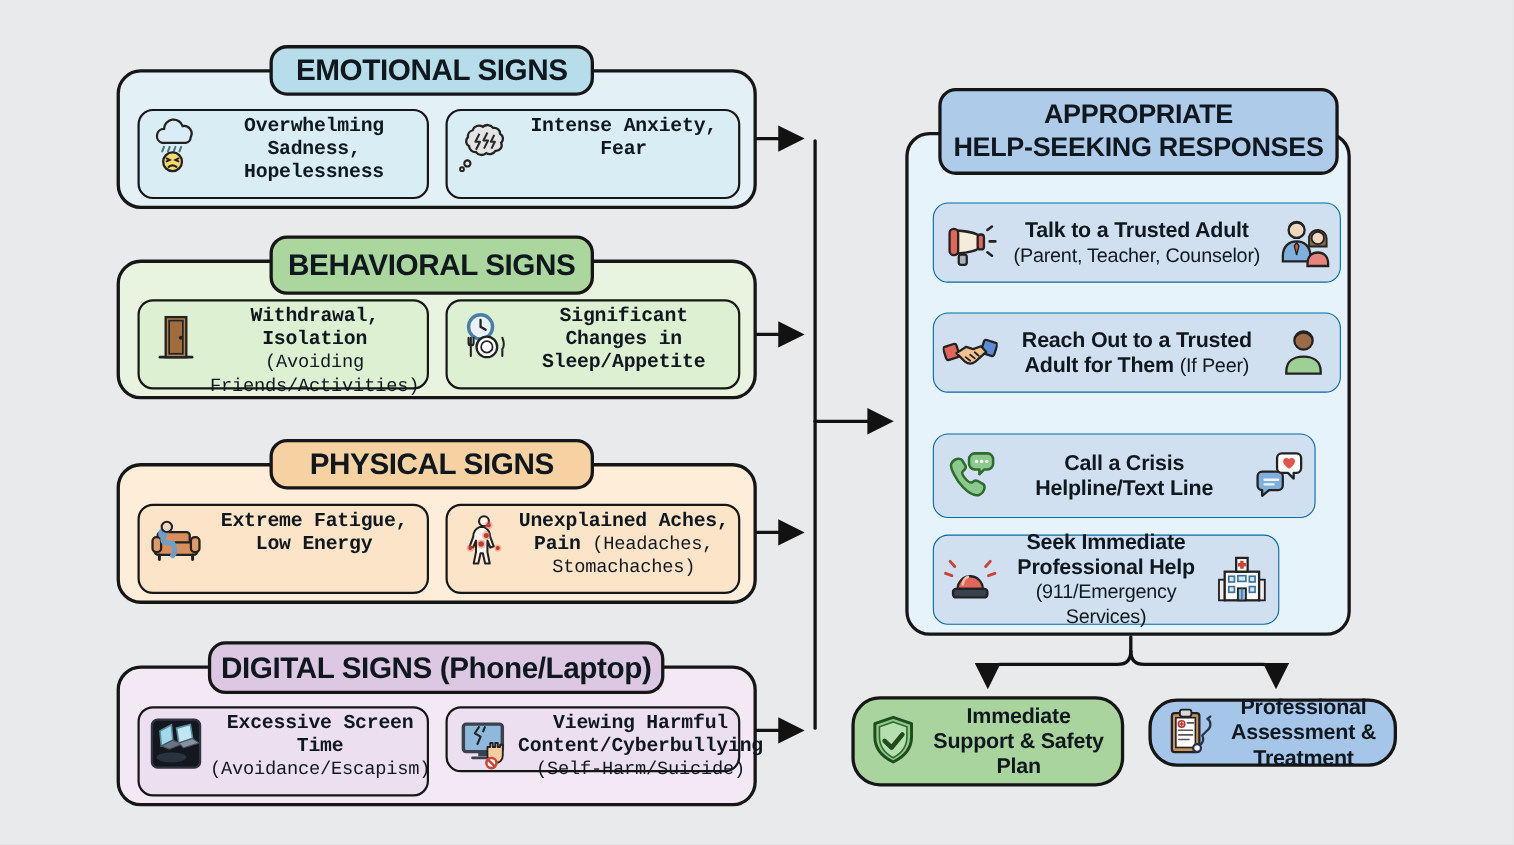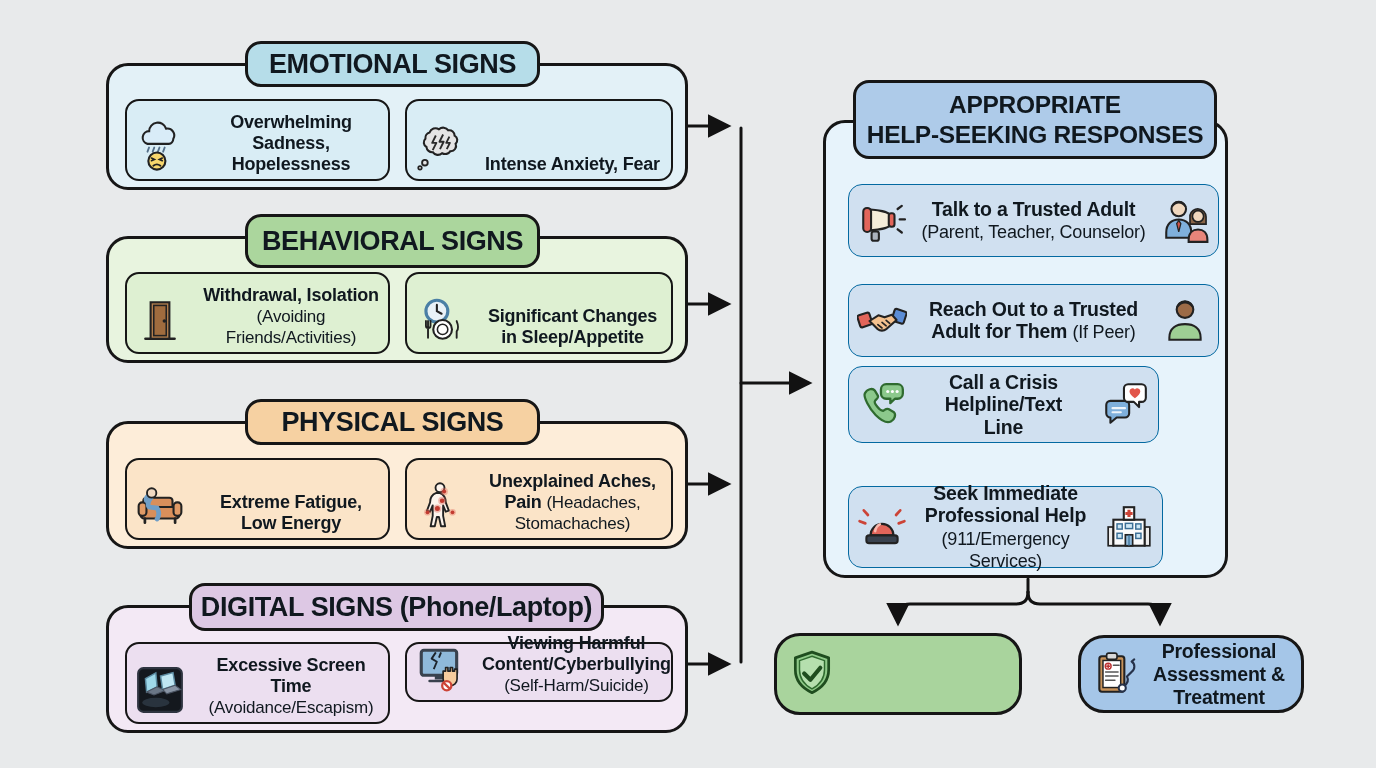--- a/index.html
+++ b/index.html
@@ -4,21 +4,21 @@
 <style>
   html,body{margin:0;padding:0;background:#d8dadb;}
   .stage{position:relative;width:1376px;height:768px;background:#e8eaeb;overflow:hidden;
          font-family:"Liberation Sans",sans-serif;color:#10181f;padding-left:42px;}
   .connectors{position:absolute;left:0;top:0;}
   .sec{position:absolute;border:3px solid #161616;border-radius:22px;box-sizing:border-box;}
   .hdr{position:absolute;border:3px solid #161616;border-radius:16px;box-sizing:border-box;
        display:flex;align-items:center;justify-content:center;font-weight:bold;font-size:27px;
        letter-spacing:-0.4px;white-space:nowrap;z-index:3;}
   .card{position:absolute;border:2.5px solid #161616;border-radius:14px;box-sizing:border-box;
-        display:flex;align-items:flex-end;gap:17px;padding:4px 8px;z-index:2;}
+        display:flex;align-items:flex-start;gap:6px;padding:4px 8px;z-index:2;font-family:Liberation Mono, monospace;}
   .card .txt{flex:1;text-align:center;font-size:18px;line-height:1.16;letter-spacing:-0.2px;}
   .b{font-weight:bold;}
   .n{font-weight:normal;font-size:17px;}
   .icon{flex:0 0 50px;width:50px;height:56px;display:flex;align-items:center;justify-content:center;}
   .icon svg{width:52px;height:52px;}
   .step{position:absolute;border:1px solid #0369a1;border-radius:14px;box-sizing:border-box;
         background:#d0e0f0;display:flex;align-items:center;gap:4px;padding:4px 8px;z-index:2;}
   .step .txt{flex:1;text-align:center;font-size:19.5px;line-height:1.15;letter-spacing:-0.2px;}
   .step .n{font-size:18px;}
   .hdr2{position:absolute;border:3px solid #161616;border-radius:16px;box-sizing:border-box;
@@ -260,21 +260,21 @@
     </div>
     <span class="icon">
       <svg viewBox="0 0 48 48">
         <circle cx="24" cy="13" r="8" fill="#9c6b47" stroke="#222" stroke-width="2"></circle>
         <path d="M16.3 11a8 8 0 0 1 15.4 0c-2.6-3.4-5.1-4.5-7.7-4.5S18.9 7.6 16.3 11z" fill="#4e3320" stroke="#222" stroke-width="1.4"></path>
         <path d="M9 42v-2c0-9 6.5-13 15-13s15 4 15 13v2z" fill="#9ecf94" stroke="#222" stroke-width="2"></path>
       </svg>
     </span>
   </div>
 
-  <div class="step" style="left:848px;top:366px;width:311px;height:77px;gap:24px;">
+  <div class="step" style="left:848px;top:394px;width:348px;height:77px;gap:24px;">
     <span class="icon">
       <svg viewBox="0 0 48 48">
         <path d="M7.5 13c2-4.5 7.5-5.5 9.5-3l3 5c1 2-1 3.2-2.5 4.7-1 1-.5 3 2 6s4.5 4.2 6 3.7c1.6-1 2.7-2.5 4.7-1.5l5.3 3c2 2 1 7-3 9-3.3 1.6-8.6-.3-14.6-6.3S6 16.3 7.5 13z" fill="#8cc98c" stroke="#2f6b2f" stroke-width="2.2" stroke-linejoin="round"></path>
         <path d="M28 4h11a5 5 0 0 1 5 5v4a5 5 0 0 1-5 5h-2.6l-4.4 4.2V18H28a5 5 0 0 1-5-5V9a5 5 0 0 1 5-5z" fill="#8cc98c" stroke="#2f6b2f" stroke-width="2.2" stroke-linejoin="round"></path>
         <circle cx="29.5" cy="11" r="1.5" fill="#fff"></circle>
           <circle cx="34" cy="11" r="1.5" fill="#fff"></circle>
           <circle cx="38.5" cy="11" r="1.5" fill="#fff"></circle>
       </svg>
     </span>
     <div class="txt">
@@ -325,23 +325,24 @@
   </div>
 
   <div class="outcome" style="left:774px;top:633px;width:248px;height:82px;background:#a9d49d;">
     <span class="icon">
       <svg viewBox="0 0 48 48">
         <path d="M24 3l16 5.5V20c0 10.5-6.5 17.5-16 22-9.5-4.5-16-11.5-16-22V8.5z" fill="#8fca89" stroke="#1f4d1f" stroke-width="2.6" stroke-linejoin="round"></path>
         <path d="M24 7l12 4.2V20c0 8.5-5 14.6-12 18.3C17 34.6 12 28.5 12 20v-8.8z" fill="#b5dfae" stroke="#2f6b2f" stroke-width="1.4"></path>
         <path d="M16.5 23.5l6 6 9.5-11.5" fill="none" stroke="#1f4d1f" stroke-width="4" stroke-linecap="round" stroke-linejoin="round"></path>
       </svg>
     </span>
-  </div>
-
-  <div class="outcome" style="left:1044px;top:635px;width:226px;height:78px;background:#a5c6e8;margin-left:34px;">
+    <span class="txt">Immediate Support &amp; Safety Plan</span>
+  </div>
+
+  <div class="outcome" style="left:1044px;top:635px;width:226px;height:62px;background:#a5c6e8;">
     <span class="icon">
       <svg viewBox="0 0 48 48">
         <rect x="8" y="7" width="24" height="34" rx="2.5" fill="#c8935a" stroke="#222" stroke-width="2"></rect>
         <rect x="11.5" y="11" width="17" height="26" fill="#fff" stroke="#222" stroke-width="1.4"></rect>
         <rect x="15" y="4" width="10" height="6" rx="2" fill="#d9d9d9" stroke="#222" stroke-width="1.6"></rect>
         <circle cx="16.5" cy="16.5" r="2.8" fill="#fff" stroke="#b33" stroke-width="1.4"></circle>
         <path d="M16.5 14.6v3.8M14.6 16.5h3.8" stroke="#b33" stroke-width="1.4"></path>
         <path d="M21.5 15.5h5.5M14 22h12M14 26h12M14 30h9" stroke="#555" stroke-width="1.4" stroke-linecap="round"></path>
         <path d="M39 12c3.5 2 3.5 7.5 0 10l-4.5 4.5M39 12l2.5-2M34.5 26.5c2 3.5.8 6.5-3 9.5" fill="none" stroke="#26324a" stroke-width="2" stroke-linecap="round"></path>
         <circle cx="30" cy="37.5" r="3.4" fill="#fff" stroke="#26324a" stroke-width="2"></circle>

